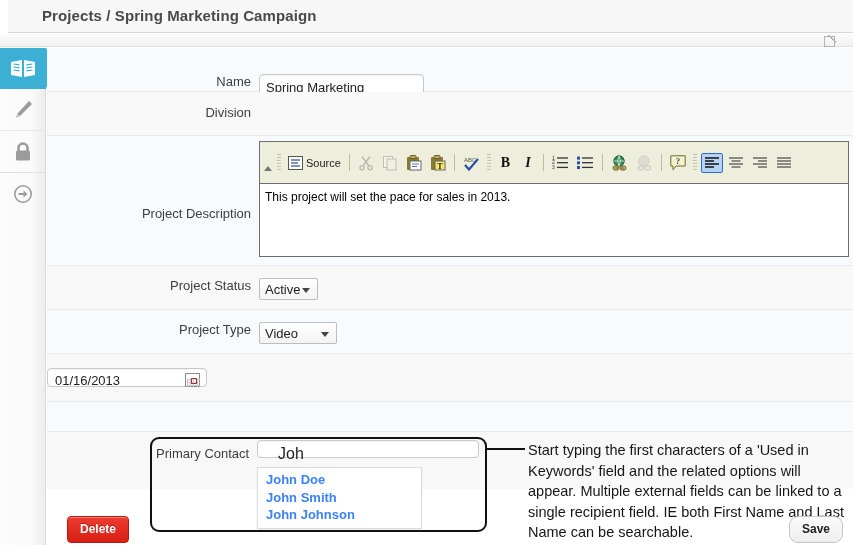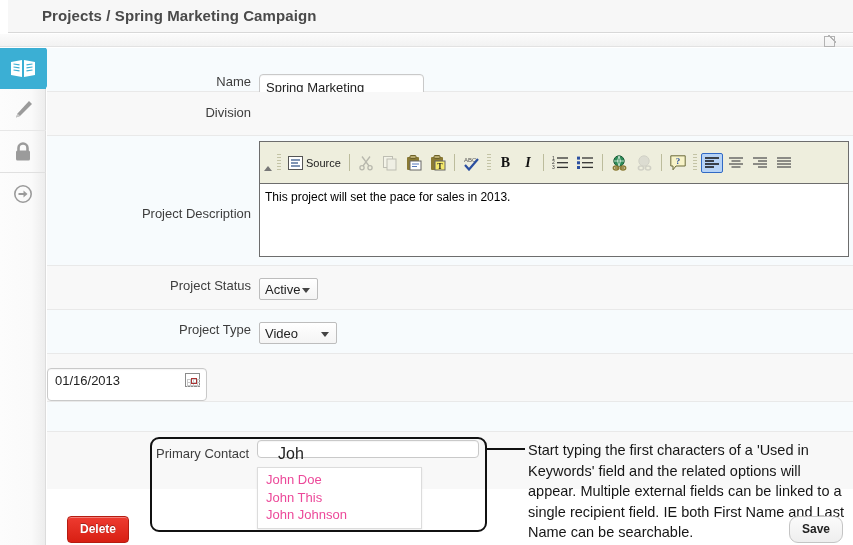--- a/index.html
+++ b/index.html
@@ -149,21 +149,21 @@
   .btn .txtlbl{font-size:11px;color:#222;margin-left:3px;}
   .dim{opacity:.35;}
   .cke-body{
     height:72px;background:#fff;
     font-size:12px;color:#000;padding:6px 5px;box-sizing:border-box;
   }
 
   
   .datewrap{
     position:relative;display:inline-block;
-    width:160px;height:33px;
+    width:160px;height:19px;
     border:1px solid #c9c9c9;border-radius:4px;background:#fff;
     box-sizing:border-box;
     box-shadow:inset 0 1px 1px rgba(0,0,0,.04);
   }
   .datewrap .dv{
     position:absolute;left:7px;top:4px;font-size:13px;color:#222;
   }
   .cal{
     position:absolute;right:6px;top:4px;width:15px;height:14px;
     border:1px solid #8b8b8b;background:#fff;box-sizing:border-box;
@@ -198,21 +198,21 @@
     padding:4px 20px;
     box-shadow:inset 0 1px 1px rgba(0,0,0,.04);
   }
   .ac-list{
     position:absolute;left:257px;top:467px;width:165px;
     background:#fff;border:1px solid #dcdcdc;
     box-sizing:border-box;padding:3px 0 4px 0;
     box-shadow:0 1px 2px rgba(0,0,0,.07);
   }
   .ac-item{
-    font-size:13px;color:#ec4899;padding:1px 0 1px 8px;line-height:15.5px;
+    font-size:13px;color:#3b82f6;padding:1px 0 1px 8px;line-height:15.5px;font-weight:bold;
   }
   .pc-label{
     position:absolute;left:156px;top:446px;
     font-size:13px;color:#3d3d3d;
   }
 
   
   .delete-btn{
     position:absolute;left:67px;top:516px;
     padding:5px 12px 6px 12px;border-radius:4px;
@@ -528,21 +528,21 @@
     </div>
 
     <div class="row lite" style="height:30px"></div>
     <div class="row alt" style="height:57px;border-bottom:none"></div>
   </div>
 
   <div class="pc-label">Primary Contact</div>
   <div class="ac-input">Joh</div>
   <div class="ac-list">
     <div class="ac-item">John Doe</div>
-    <div class="ac-item">John This</div>
+    <div class="ac-item">John Smith</div>
     <div class="ac-item">John Johnson</div>
   </div>
 
   <div class="callout"></div>
   <div class="leader"></div>
   <div class="note">Start typing the first characters of a 'Used in Keywords' field and the related options will appear. Multiple external fields can be linked to a single recipient field. IE both First Name and Last Name can be searchable.</div>
 
   <div class="delete-btn">Delete</div>
   <div class="save-btn">Save</div>
 

